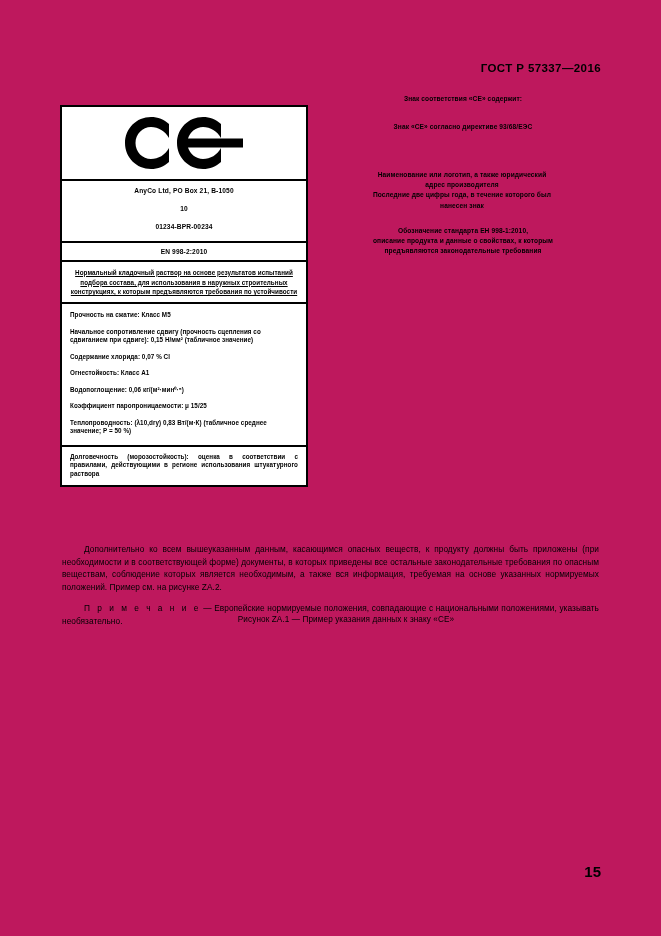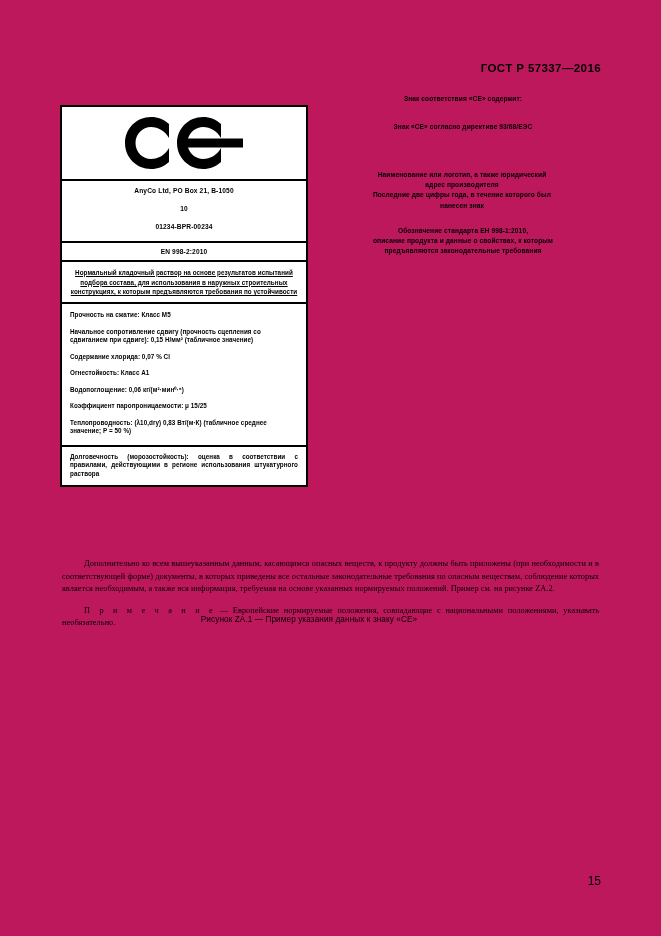--- a/index.html
+++ b/index.html
@@ -145,52 +145,52 @@
 
   
   .fig-caption {
     position: absolute;
     top: 515px;
     left: 0;
     width: 618px;
     text-align: center;
     font-size: 8.2px;
     letter-spacing: 0.1px;
+    padding-left: 37px;
   }
 
   
   .body-text {
     position: absolute;
     left: 62px;
-    top: 558px;
+    top: 543px;
     width: 537px;
-    font-family: Liberation Serif, serif;
   }
   .body-text p {
     margin: 0 0 9px 0;
     font-size: 8.3px;
     line-height: 1.52;
     text-align: justify;
     text-indent: 22px;
     letter-spacing: 0.05px;
   }
   .body-text p.note {
     margin-top: 1px;
   }
   .note-label {
     letter-spacing: 2.4px;
   }
 
   
   .folio {
     position: absolute;
     right: 60px;
-    bottom: 48px;
-    font-size: 12px;
-    font-weight: normal;
+    bottom: 56px;
+    font-size: 15px;
+    font-weight: bold;
   }
 </style>
 </head>
 <body>
 
 <div class="page">
 
   <div class="doc-header">ГОСТ Р 57337—2016</div>
 
   <div class="figure-wrap">

